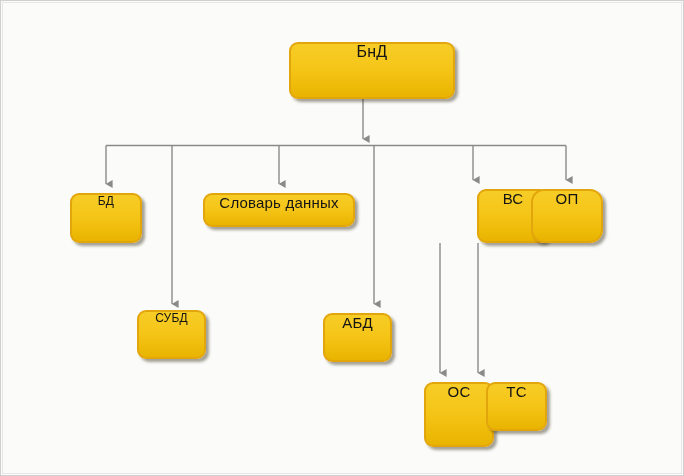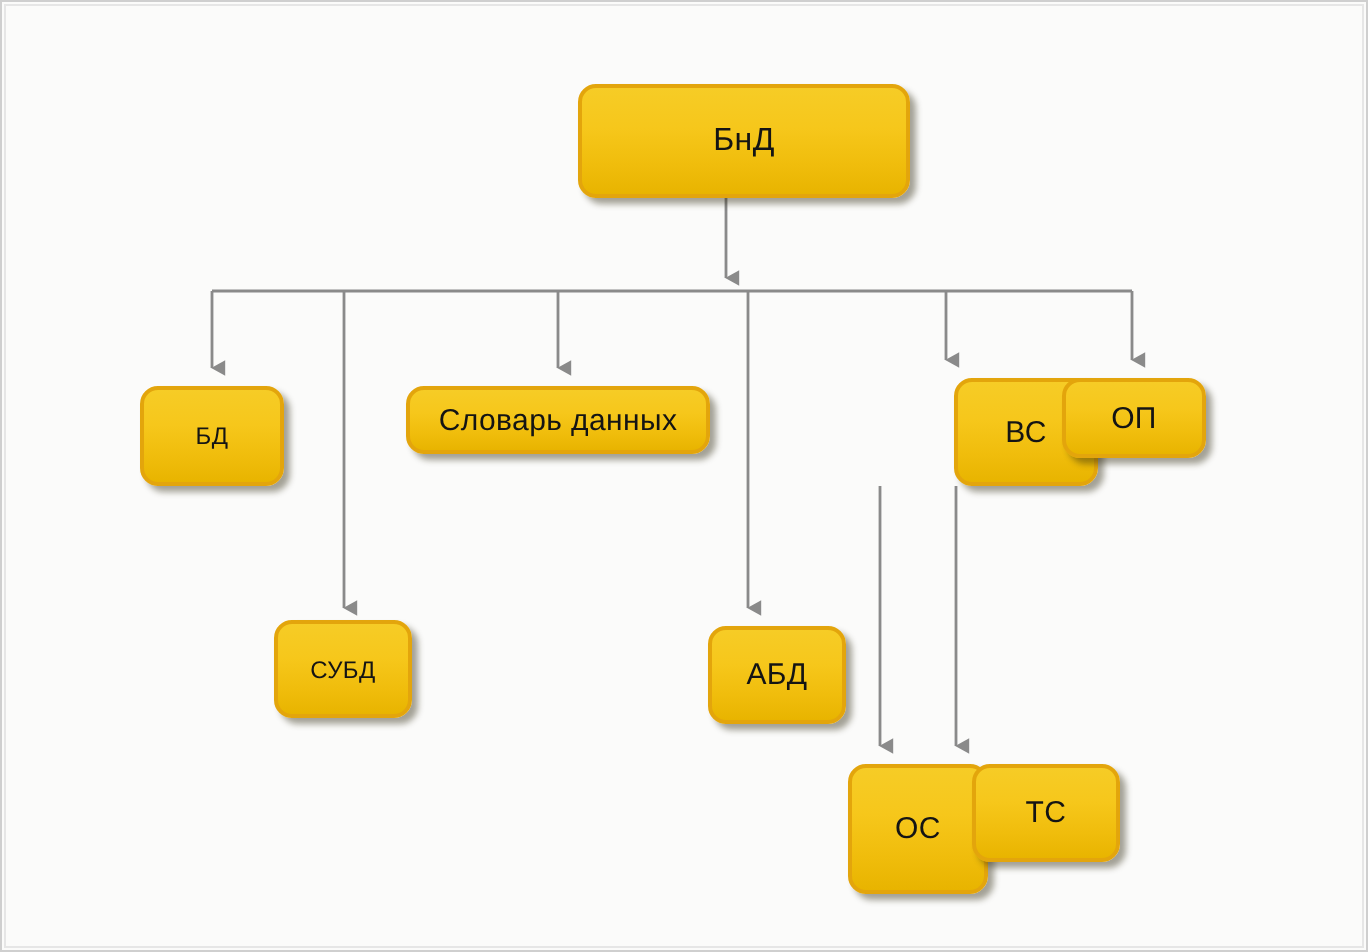--- a/index.html
+++ b/index.html
@@ -47,21 +47,20 @@
   }
 
   .node {
     position: absolute;
     box-sizing: border-box;
     border-radius: 9px;
     border: 2px solid #e3a50c;
     background: linear-gradient(180deg, #f6cc26 0%, #f6c71b 38%, #f0bd0c 72%, #e8b400 100%);
     box-shadow: 3px 3px 3px rgba(40, 35, 10, 0.42);
     display: flex;
-    align-items: center;
     justify-content: center;
     color: #141414;
     font-size: 15px;
     letter-spacing: 0.2px;
     white-space: nowrap;
     user-select: none;
   }
   .node .label {
     display: block;
     line-height: 1;
@@ -113,35 +112,35 @@
   </div>
 
   <div class="node" style="left:203px; top:193px; width:152px; height:34px; font-size:15px;">
     <span class="label">Словарь данных</span>
   </div>
 
   <div class="node" style="left:437px; top:189px; width:72px; height:54px; font-size:15px;margin-left:40px;">
     <span class="label">ВС</span>
   </div>
 
-  <div class="node" style="left:531px; top:189px; width:72px; height:40px; font-size:15px;">
+  <div class="node" style="left:531px; top:189px; width:72px; height:54px; font-size:15px;border-radius:13px;">
     <span class="label">ОП</span>
   </div>
 
   <div class="node" style="left:137px; top:310px; width:69px; height:49px; font-size:12px;">
     <span class="label">СУБД</span>
   </div>
 
-  <div class="node" style="left:354px; top:313px; width:69px; height:49px; font-size:15px;">
+  <div class="node" style="left:323px; top:313px; width:69px; height:49px; font-size:15px;">
     <span class="label">АБД</span>
   </div>
 
   <div class="node" style="left:424px; top:382px; width:70px; height:65px; font-size:15px;">
     <span class="label">ОС</span>
   </div>
 
-  <div class="node" style="left:486px; top:382px; width:74px; height:49px; font-size:15px;">
+  <div class="node" style="left:486px; top:382px; width:61px; height:49px; font-size:15px;">
     <span class="label">ТС</span>
   </div>
 
   <div id="frame-inner"></div>
   <div id="frame"></div>
 </div>
 
 </body></html>

